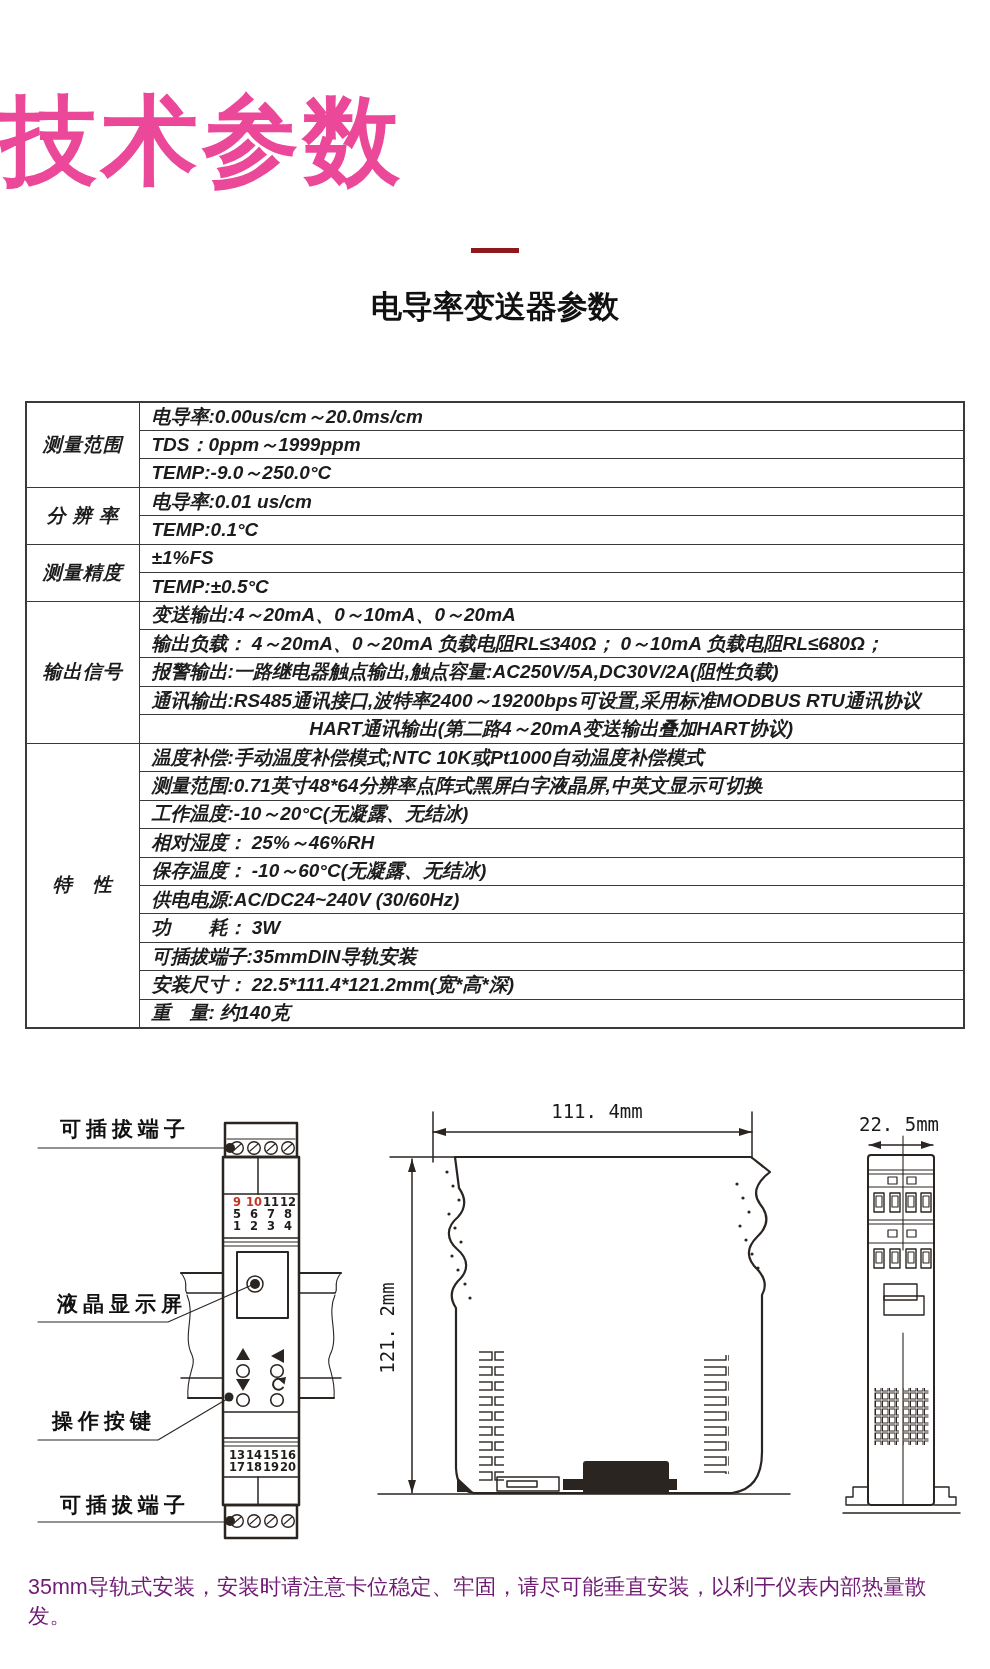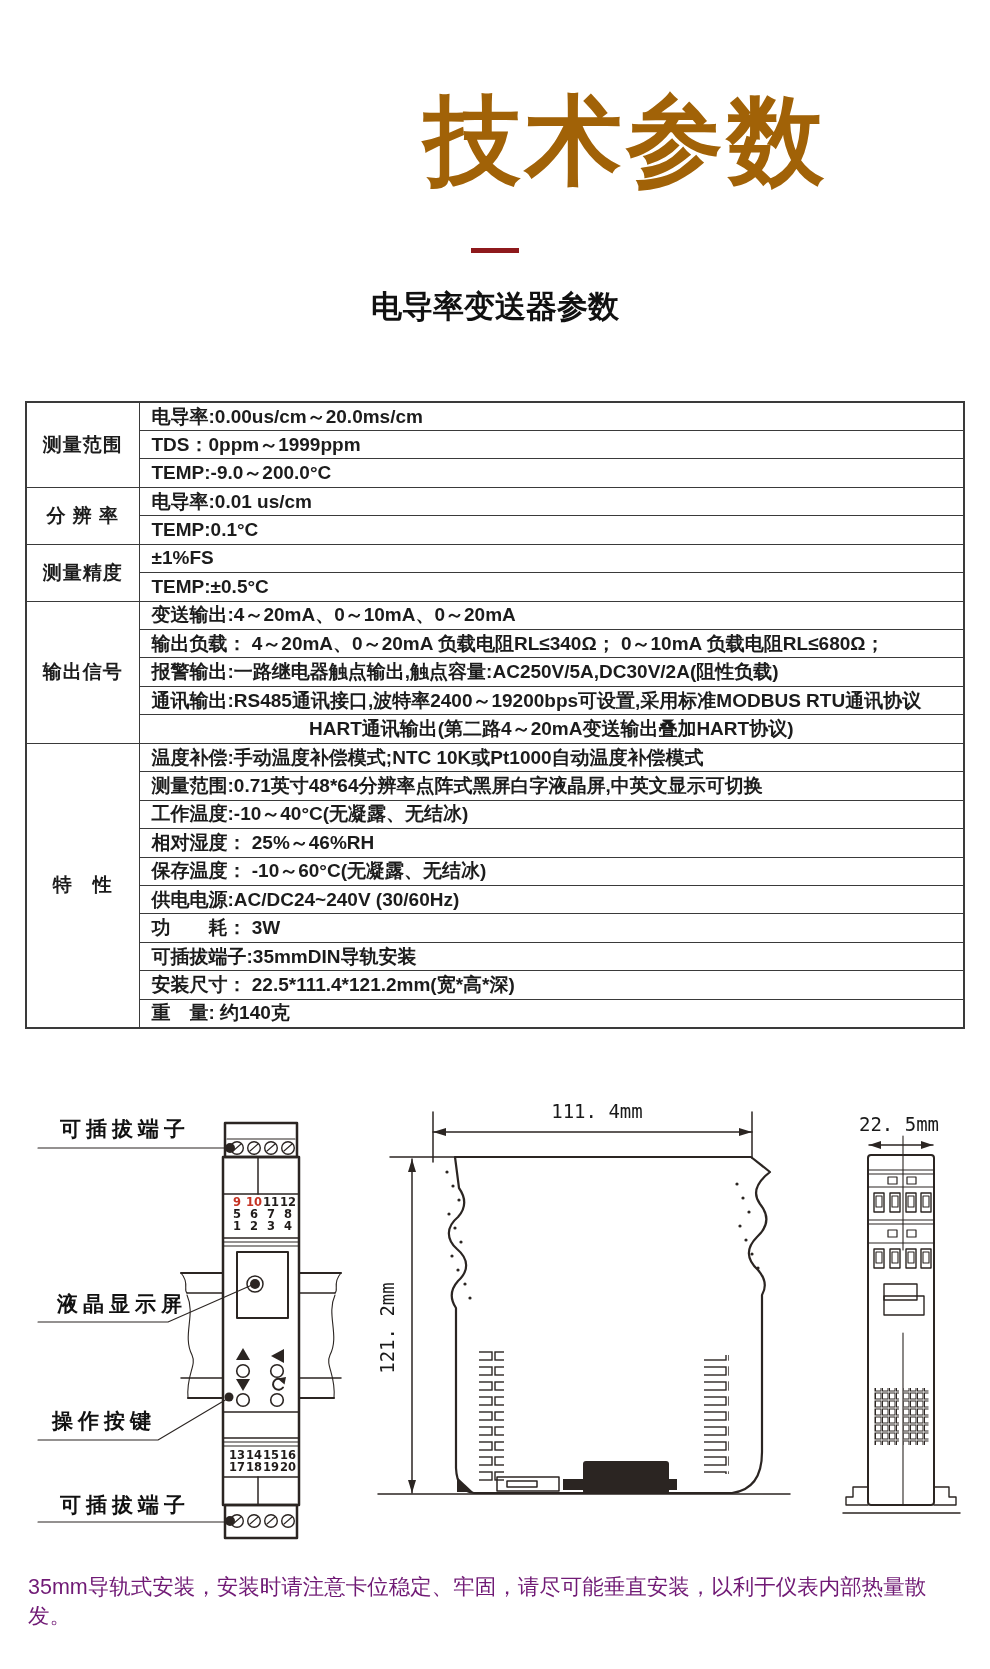--- a/index.html
+++ b/index.html
@@ -1,29 +1,29 @@
 <!DOCTYPE html>
 <html style="--accent: #8e191c; --tred: #c53323;"><head>
 <meta charset="utf-8">
 <style>
   html,body{margin:0;padding:0;background:#ffffff;}
   body{width:990px;height:1669px;position:relative;overflow:hidden;
        font-family:"Liberation Sans","DejaVu Sans",sans-serif;color:#1c1c1c;}
   .abs{position:absolute;}
   
-  .page-title{top:78px;left:0;width:828px;text-align:right;
-    font-size:97px;font-weight:900;letter-spacing:4px;color:#a16207;line-height:1.3;}
+  .page-title{top:78px;left:0;width:828px;text-align:left;
+    font-size:97px;font-weight:900;letter-spacing:4px;color:#ec4899;line-height:1.3;}
   .title-divider{top:248px;left:471px;width:48px;height:5px;background:var(--accent,#8e191c);}
   .page-subtitle{top:286px;left:0;width:990px;text-align:center;
     font-size:31px;font-weight:700;color:#111;}
   
   .spec-table{position:absolute;left:25px;top:401px;width:940px;height:626px;
     border-collapse:collapse;table-layout:fixed;}
   .spec-table td{border:1.5px solid #3a3a3a;height:28.45px;box-sizing:border-box;
-    font-size:19px;font-weight:600;color:#1c1c1c;line-height:1.05;white-space:nowrap;overflow:hidden;}
+    font-size:19px;font-weight:600;color:#1c1c1c;line-height:1.05;white-space:nowrap;overflow:hidden;font-style:italic;}
   .spec-table{border:2px solid #3a3a3a;}
   .label-cell{width:113px;text-align:center;letter-spacing:1px;padding:16px 2px;}
   .value-cell{padding:0 6px 0 12px;}
   .value-cell.center{text-align:center;padding-left:6px;margin-left:43px;}
   
   .diagram-svg{top:1030px;left:0;}
   .ln{stroke:#2b2522;fill:none;stroke-linecap:round;stroke-linejoin:round;}
   .w1{stroke-width:1.1;} .w12{stroke-width:1.2;} .w14{stroke-width:1.4;}
   .w15{stroke-width:1.5;} .w16{stroke-width:1.6;} .w2{stroke-width:2;}
   .w22{stroke-width:2.2;} .w25{stroke-width:2.5;}
@@ -49,21 +49,21 @@
 <table class="spec-table">
   <tbody>
       <tr>
         <td class="label-cell" rowspan="3">测量范围</td>
         <td class="value-cell">电导率:0.00us/cm～20.0ms/cm</td>
       </tr>
       <tr>
         <td class="value-cell">TDS：0ppm～1999ppm</td>
       </tr>
       <tr>
-        <td class="value-cell">TEMP:-9.0～200.0°C</td>
+        <td class="value-cell">TEMP:-9.0～250.0°C</td>
       </tr>
       <tr>
         <td class="label-cell" rowspan="2">分 辨 率</td>
         <td class="value-cell">电导率:0.01 us/cm</td>
       </tr>
       <tr>
         <td class="value-cell">TEMP:0.1°C</td>
       </tr>
       <tr>
         <td class="label-cell" rowspan="2">测量精度</td>
@@ -89,21 +89,21 @@
         <td class="value-cell center">HART通讯输出(第二路4～20mA变送输出叠加HART协议)</td>
       </tr>
       <tr>
         <td class="label-cell" rowspan="10">特　性</td>
         <td class="value-cell">温度补偿:手动温度补偿模式;NTC 10K或Pt1000自动温度补偿模式</td>
       </tr>
       <tr>
         <td class="value-cell">测量范围:0.71英寸48*64分辨率点阵式黑屏白字液晶屏,中英文显示可切换</td>
       </tr>
       <tr>
-        <td class="value-cell">工作温度:-10～40°C(无凝露、无结冰)</td>
+        <td class="value-cell">工作温度:-10～20°C(无凝露、无结冰)</td>
       </tr>
       <tr>
         <td class="value-cell">相对湿度： 25%～46%RH</td>
       </tr>
       <tr>
         <td class="value-cell">保存温度： -10～60°C(无凝露、无结冰)</td>
       </tr>
       <tr>
         <td class="value-cell">供电电源:AC/DC24~240V (30/60Hz)</td>
       </tr>

